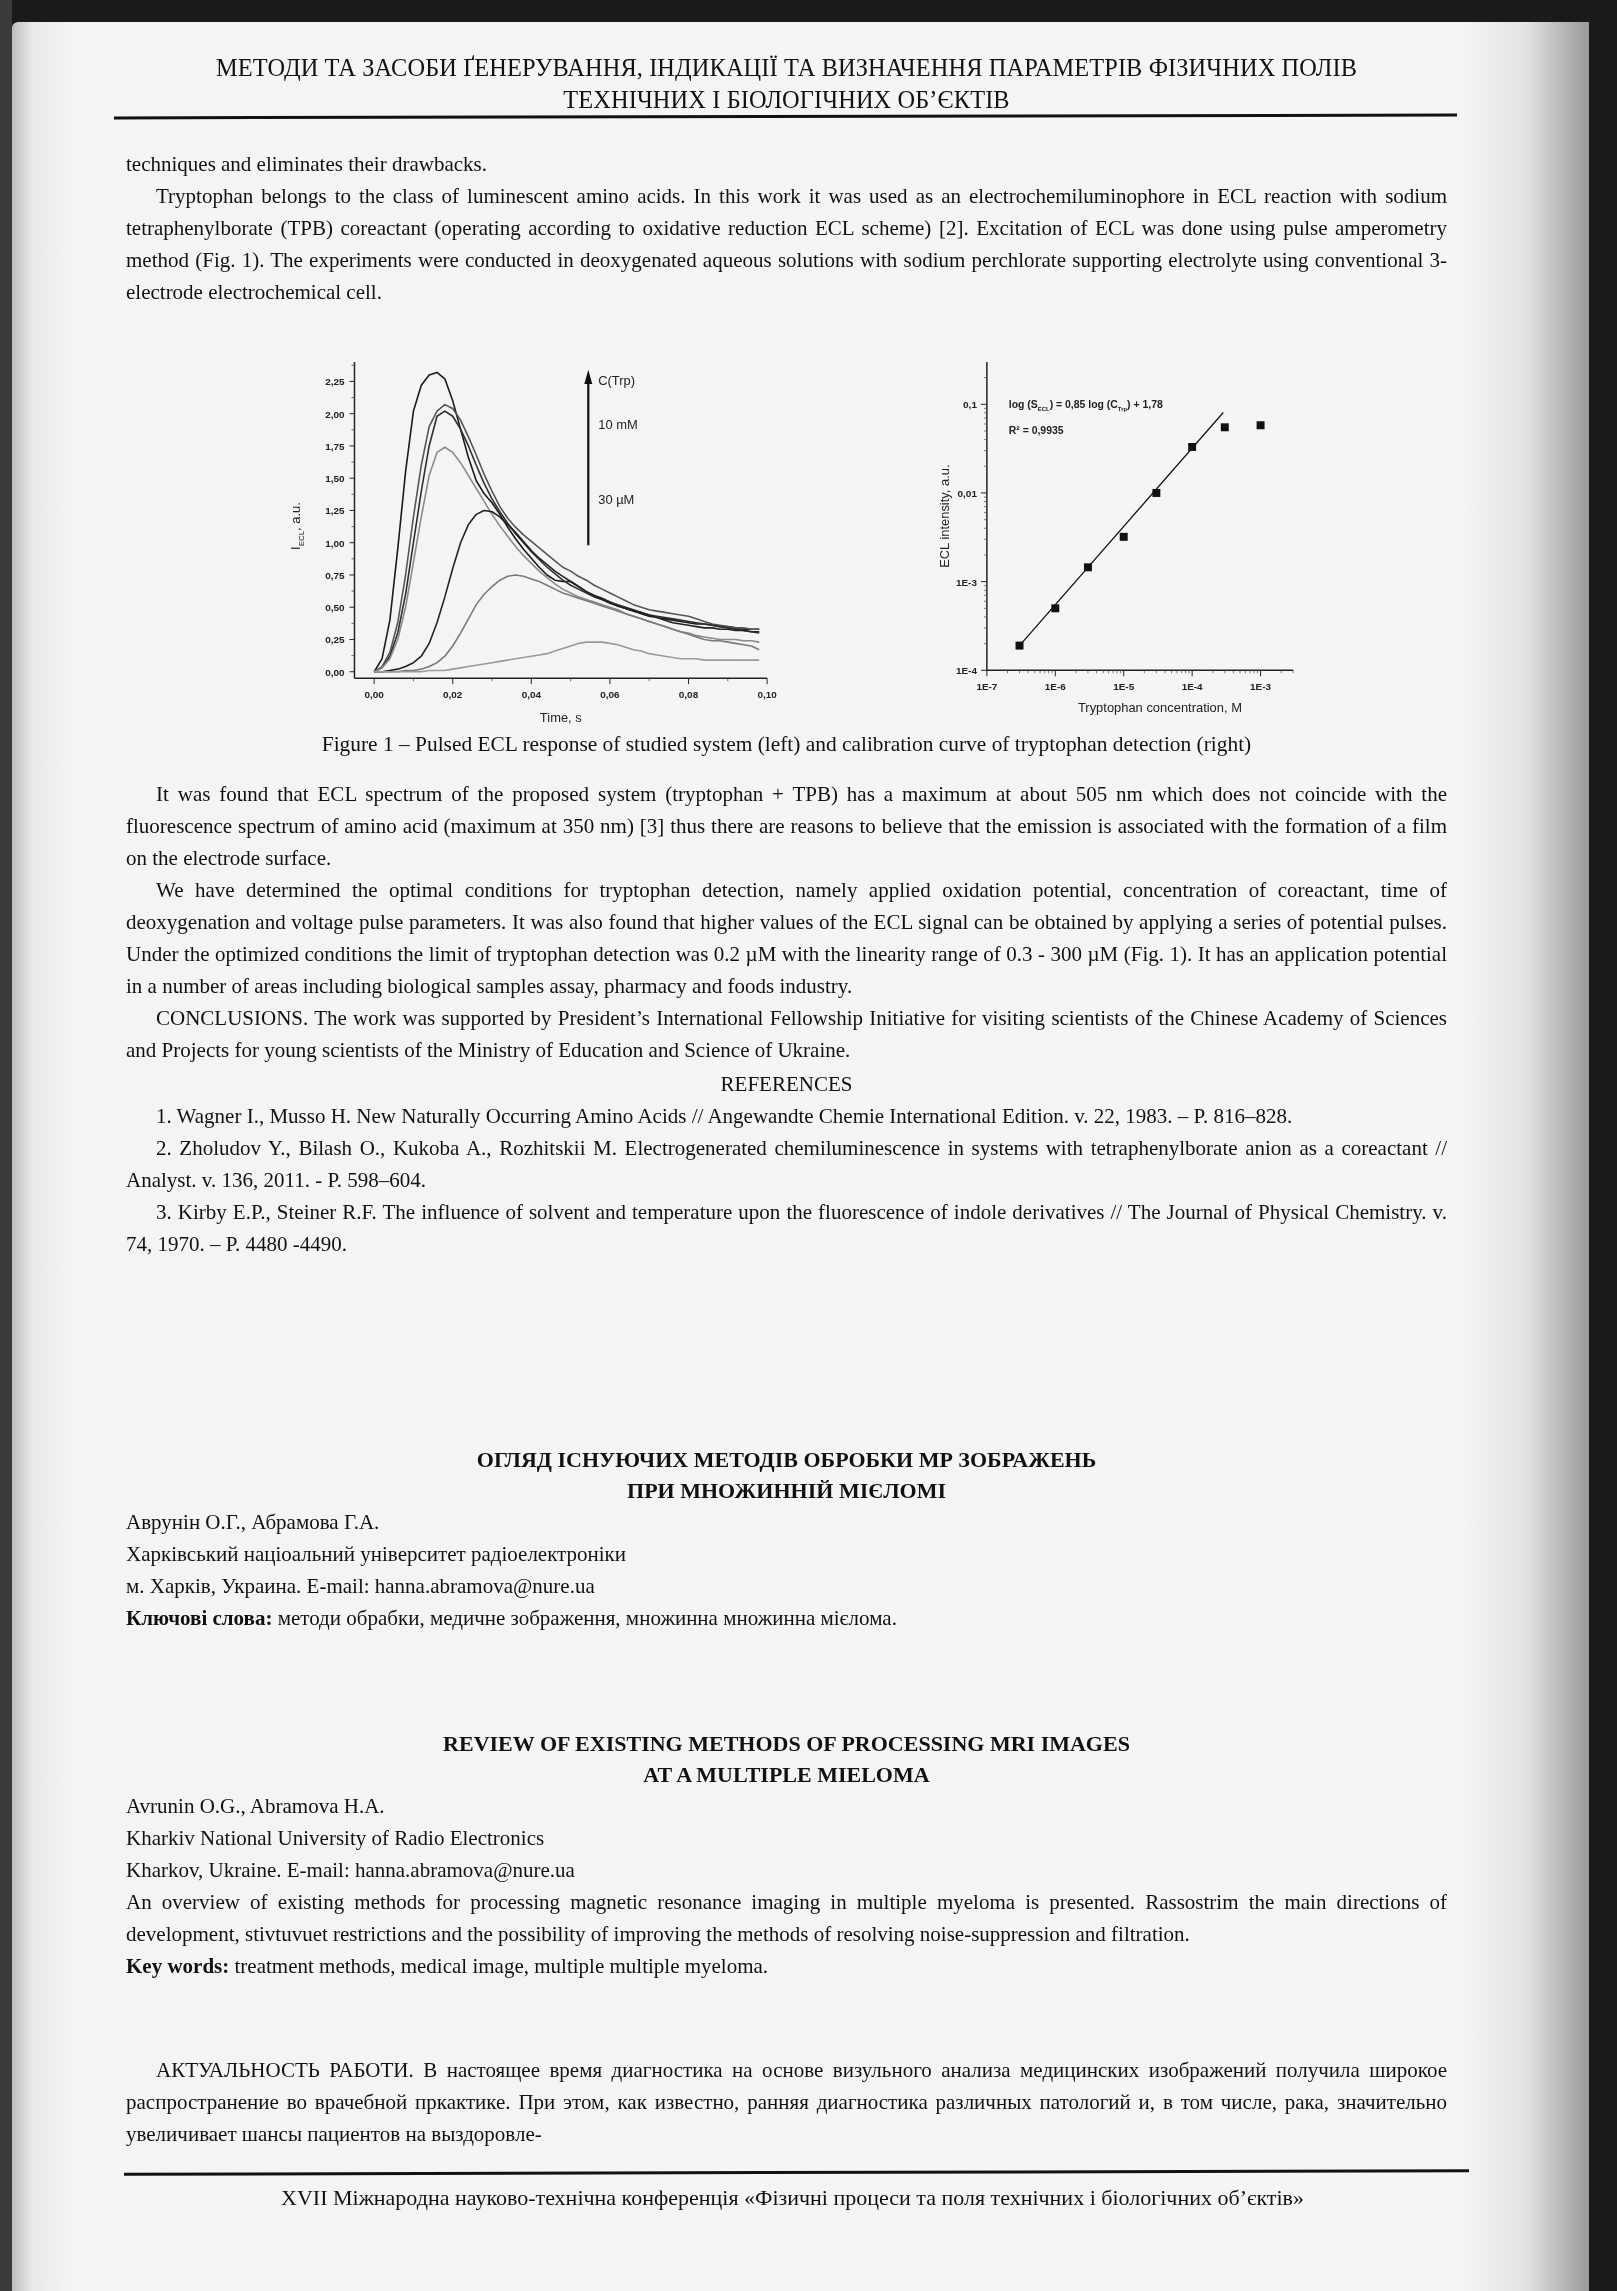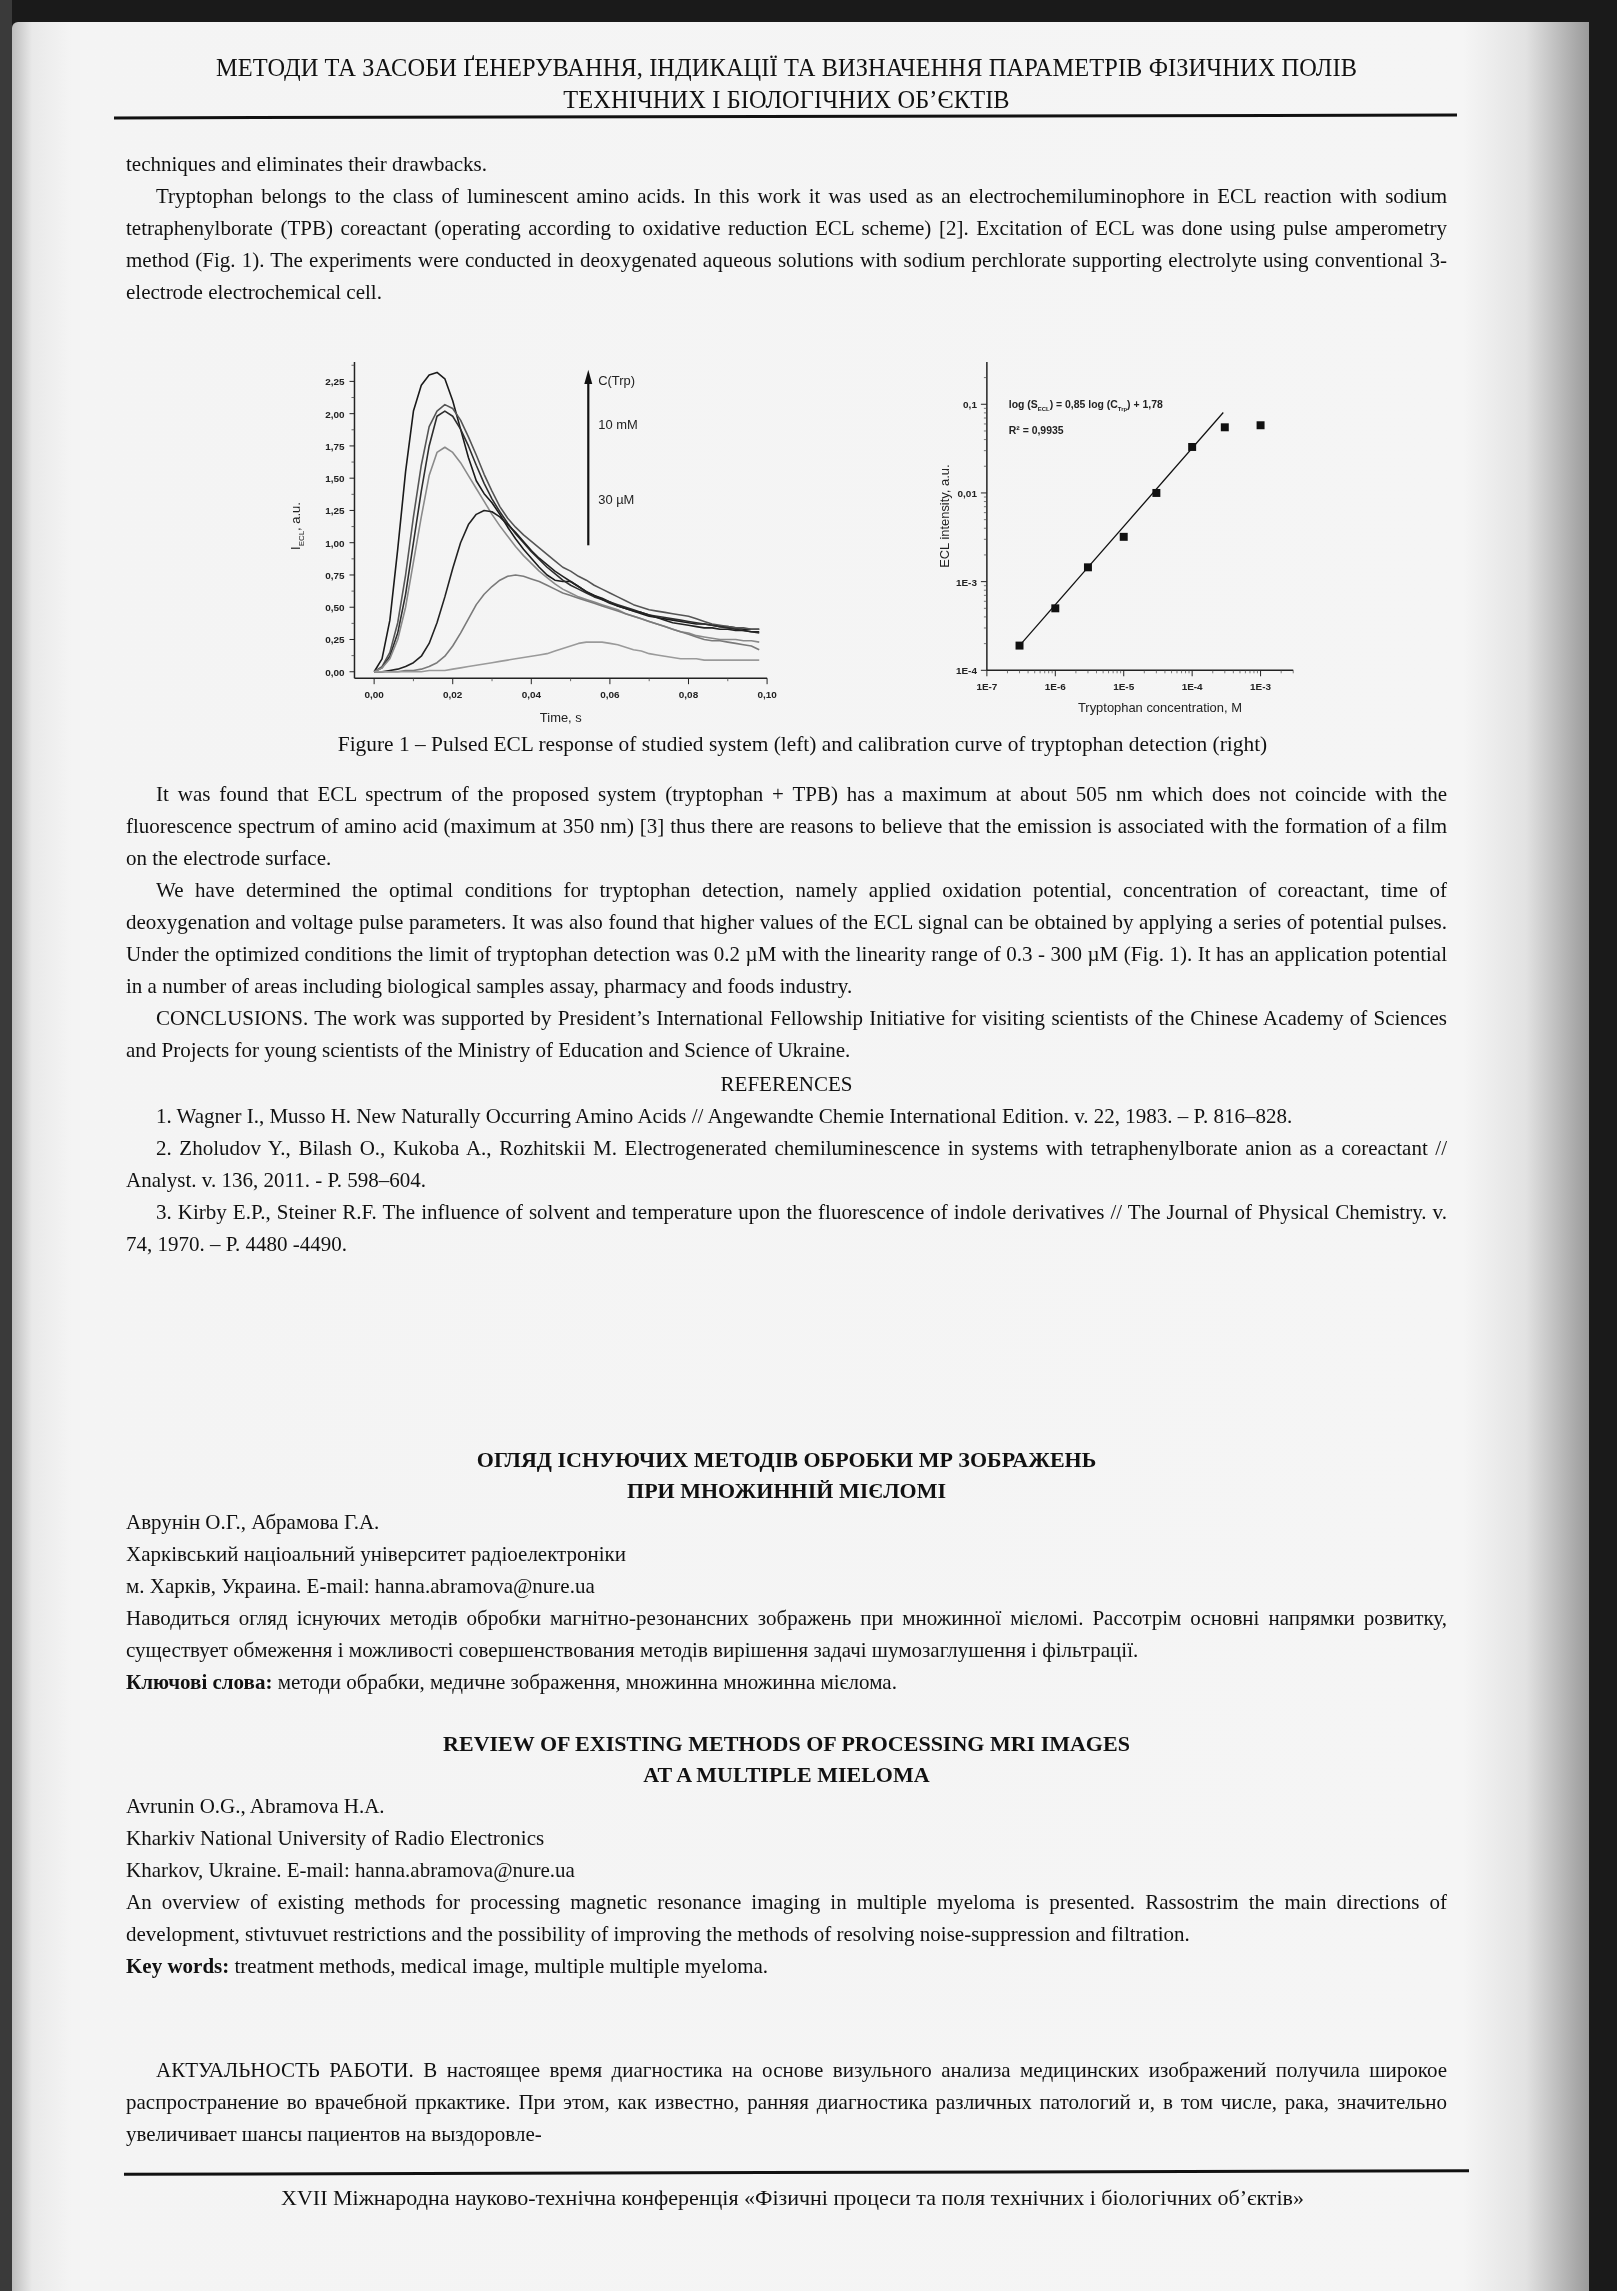--- a/index.html
+++ b/index.html
@@ -203,40 +203,39 @@
           <rect x="274.7942055791575" y="255.6838811559836" width="8" height="8" fill="#111"></rect>
           <rect x="307.61738326252754" y="214.45915275339786" width="8" height="8" fill="#111"></rect>
           <rect x="343.588411158315" y="183.8095421188326" width="8" height="8" fill="#111"></rect>
           <rect x="376.411588841685" y="139.6915791595003" width="8" height="8" fill="#111"></rect>
           <rect x="412.3826167374725" y="93.46387825779433" width="8" height="8" fill="#111"></rect>
           <rect x="445.2057944208425" y="73.68512815302833" width="8" height="8" fill="#111"></rect>
           <rect x="481.17682231662997" y="71.62875918068102" width="8" height="8" fill="#111"></rect>
           <text x="232" y="58.53736873925044" font-size="10.5" font-weight="bold" fill="#222"><tspan>log (S</tspan><tspan dy="3" font-size="6">ECL</tspan><tspan dy="-3">) = 0,85 log (C</tspan><tspan dy="3" font-size="6">Trp</tspan><tspan dy="-3">) + 1,78</tspan></text>
           <text x="232" y="84.53736873925044" font-size="10.5" font-weight="bold" fill="#222">R² = 0,9935</text>
         </svg>
-      <div class="caption" style="position:absolute; left:16px; top:382px; width:1321px;">Figure 1 – Pulsed ECL response of studied system (left) and calibration curve of tryptophan detection (right)</div>
+      <div class="caption" style="position:absolute; left:0; top:382px; width:1321px;">Figure 1 – Pulsed ECL response of studied system (left) and calibration curve of tryptophan detection (right)</div>
     </div>
 
     <div class="block" style="top:756px;">
       <p class="p ind">It was found that ECL spectrum of the proposed system (tryptophan + TPB) has a maximum at about 505 nm which does not coincide with the fluorescence spectrum of amino acid (maximum at 350 nm) [3] thus there are reasons to believe that the emission is associated with the formation of a film on the electrode surface.</p>
       <p class="p ind">We have determined the optimal conditions for tryptophan detection, namely applied oxidation potential, concentration of coreactant, time of deoxygenation and voltage pulse parameters. It was also found that higher values of the ECL signal can be obtained by applying a series of potential pulses. Under the optimized conditions the limit of tryptophan detection was 0.2 µM with the linearity range of 0.3 - 300 µM (Fig. 1). It has an application potential in a number of areas including biological samples assay, pharmacy and foods industry.</p>
       <p class="p ind">CONCLUSIONS. The work was supported by President’s International Fellowship Initiative for visiting scientists of the Chinese Academy of Sciences and Projects for young scientists of the Ministry of Education and Science of Ukraine.</p>
       <div class="p center" style="margin-top:2px;">REFERENCES</div>
       <p class="p ind">1.  Wagner I., Musso H. New Naturally Occurring Amino Acids // Angewandte Chemie International Edition. v. 22, 1983. – P. 816–828.</p>
       <p class="p ind">2.  Zholudov Y., Bilash O., Kukoba A., Rozhitskii M. Electrogenerated chemiluminescence in systems with tetraphenylborate anion as a coreactant // Analyst. v. 136, 2011. - P. 598–604.</p>
       <p class="p ind">3.  Kirby E.P., Steiner R.F. The influence of solvent and temperature upon the fluorescence of indole derivatives // The Journal of Physical Chemistry. v. 74, 1970. – P. 4480 -4490.</p>
     </div>
 
     <div class="block" style="top:1422px;">
       <div class="h2">ОГЛЯД ІСНУЮЧИХ МЕТОДІВ ОБРОБКИ МР ЗОБРАЖЕНЬ</div>
       <div class="h2">ПРИ МНОЖИННІЙ МІЄЛОМІ</div>
       <p class="p bold">Аврунін О.Г., Абрамова Г.А.</p>
       <p class="p">Харківський націоальний університет радіоелектроніки</p>
       <p class="p">м. Харків, Украина. E-mail: hanna.abramova@nure.ua</p>
-      <p class="p">Наводиться огляд існуючих методів обробки магнітно-резонансних зображень при множинної мієломі. Рассотрім основні напрямки розвитку, существует обмеження і можливості совершенствования методів вирішення задачі шумозаглушення і фільтрації.</p>
       <p class="p"><b>Ключові слова:</b><span> методи обрабки, медичне зображення, множинна множинна мієлома.</span></p>
     </div>
 
     <div class="block" style="top:1706px;">
       <div class="h2">REVIEW OF EXISTING METHODS OF PROCESSING MRI IMAGES</div>
       <div class="h2">AT A MULTIPLE MIELOMA</div>
       <p class="p bold">Avrunin O.G., Abramova H.A.</p>
       <p class="p">Kharkiv National University of Radio Electronics</p>
       <p class="p">Kharkov, Ukraine. E-mail: hanna.abramova@nure.ua</p>
       <p class="p">An overview of existing methods for processing magnetic resonance imaging in multiple myeloma is presented. Rassostrim the main directions of development, stivtuvuet restrictions and the possibility of improving the methods of resolving noise-suppression and filtration.</p>

